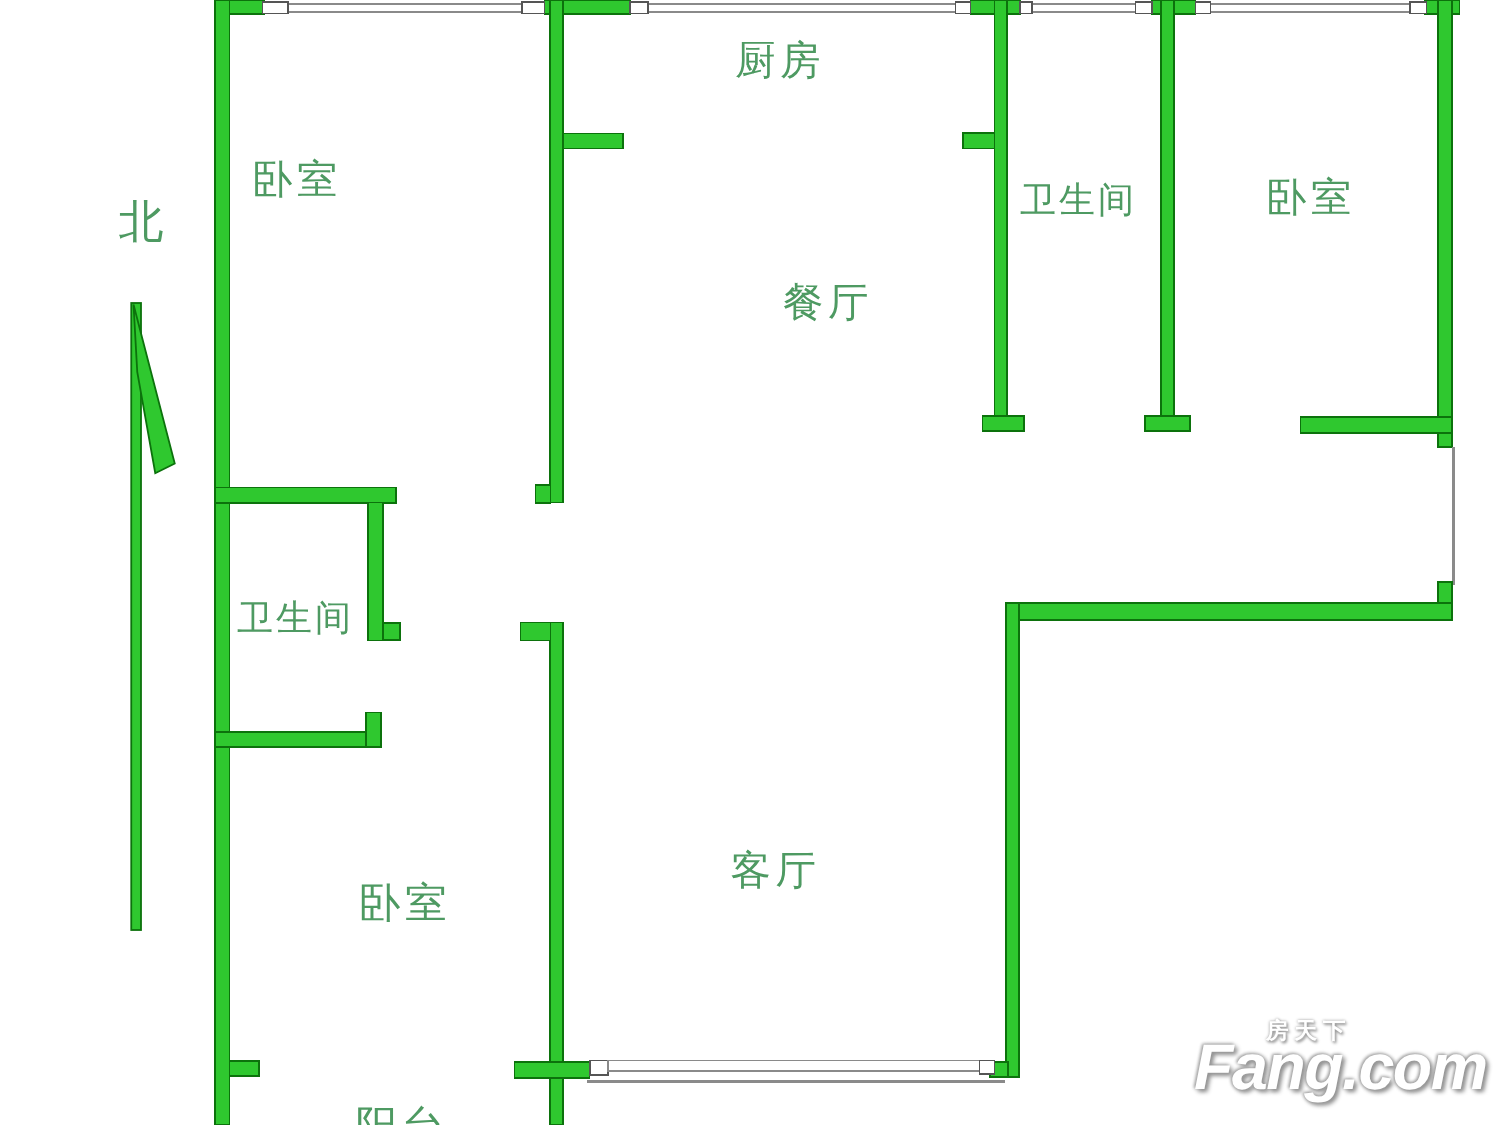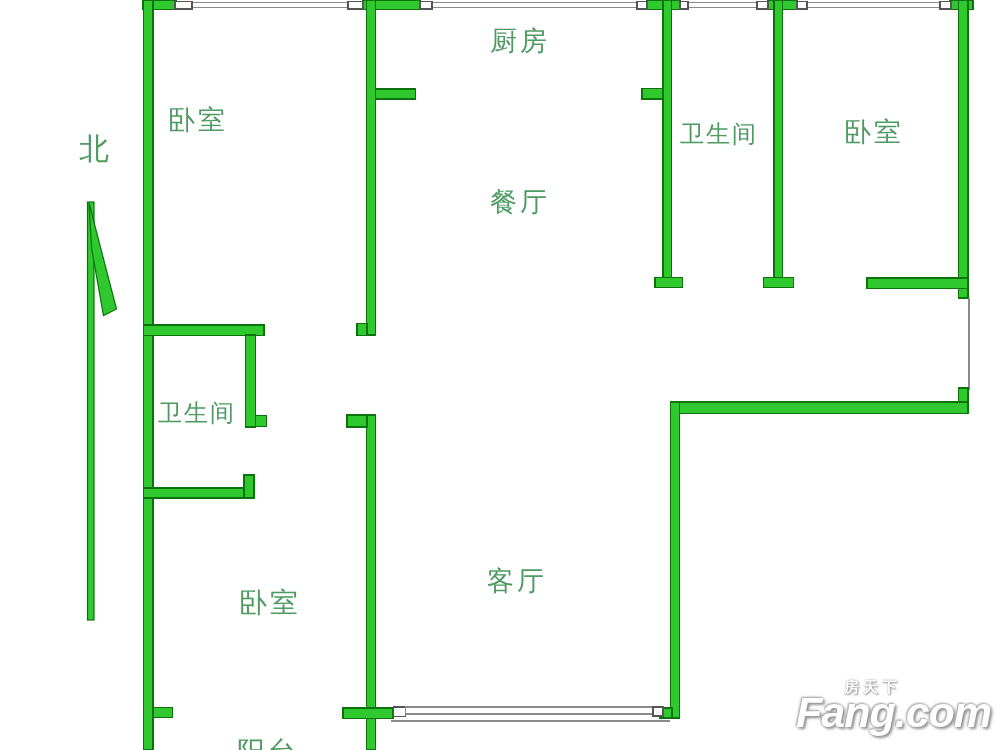--- a/index.html
+++ b/index.html
@@ -118,21 +118,21 @@
       <rect class="arrow" x="87.5" y="202" width="6.5" height="418"></rect>
       <polygon class="arrow" points="89,203 116.5,309 103.5,315.5 91.5,248"></polygon>
     </g>
   </svg>
 
   <div class="room-label north-label" style="left:94px;top:149px;">北</div>
   <div class="room-label" style="left:198px;top:120px;">卧室</div>
   <div class="room-label" style="left:520px;top:41px;">厨房</div>
   <div class="room-label small" style="left:719px;top:134px;">卫生间</div>
   <div class="room-label" style="left:874px;top:132px;">卧室</div>
-  <div class="room-label" style="left:520px;top:202px;">餐厅</div>
+  <div class="room-label" style="left:552px;top:202px;">餐厅</div>
   <div class="room-label small" style="left:197px;top:413px;">卫生间</div>
   <div class="room-label" style="left:270px;top:603px;font-size:28px;">卧室</div>
   <div class="room-label" style="left:517px;top:581px;text-align:center;">客厅</div>
   <div class="room-label" style="left:268px;top:752px;font-size:28px;">阳台</div>
 
   <div id="watermark">
     <span class="cn">房天下</span>
     <span class="latin">Fang.com</span>
   </div>
 

